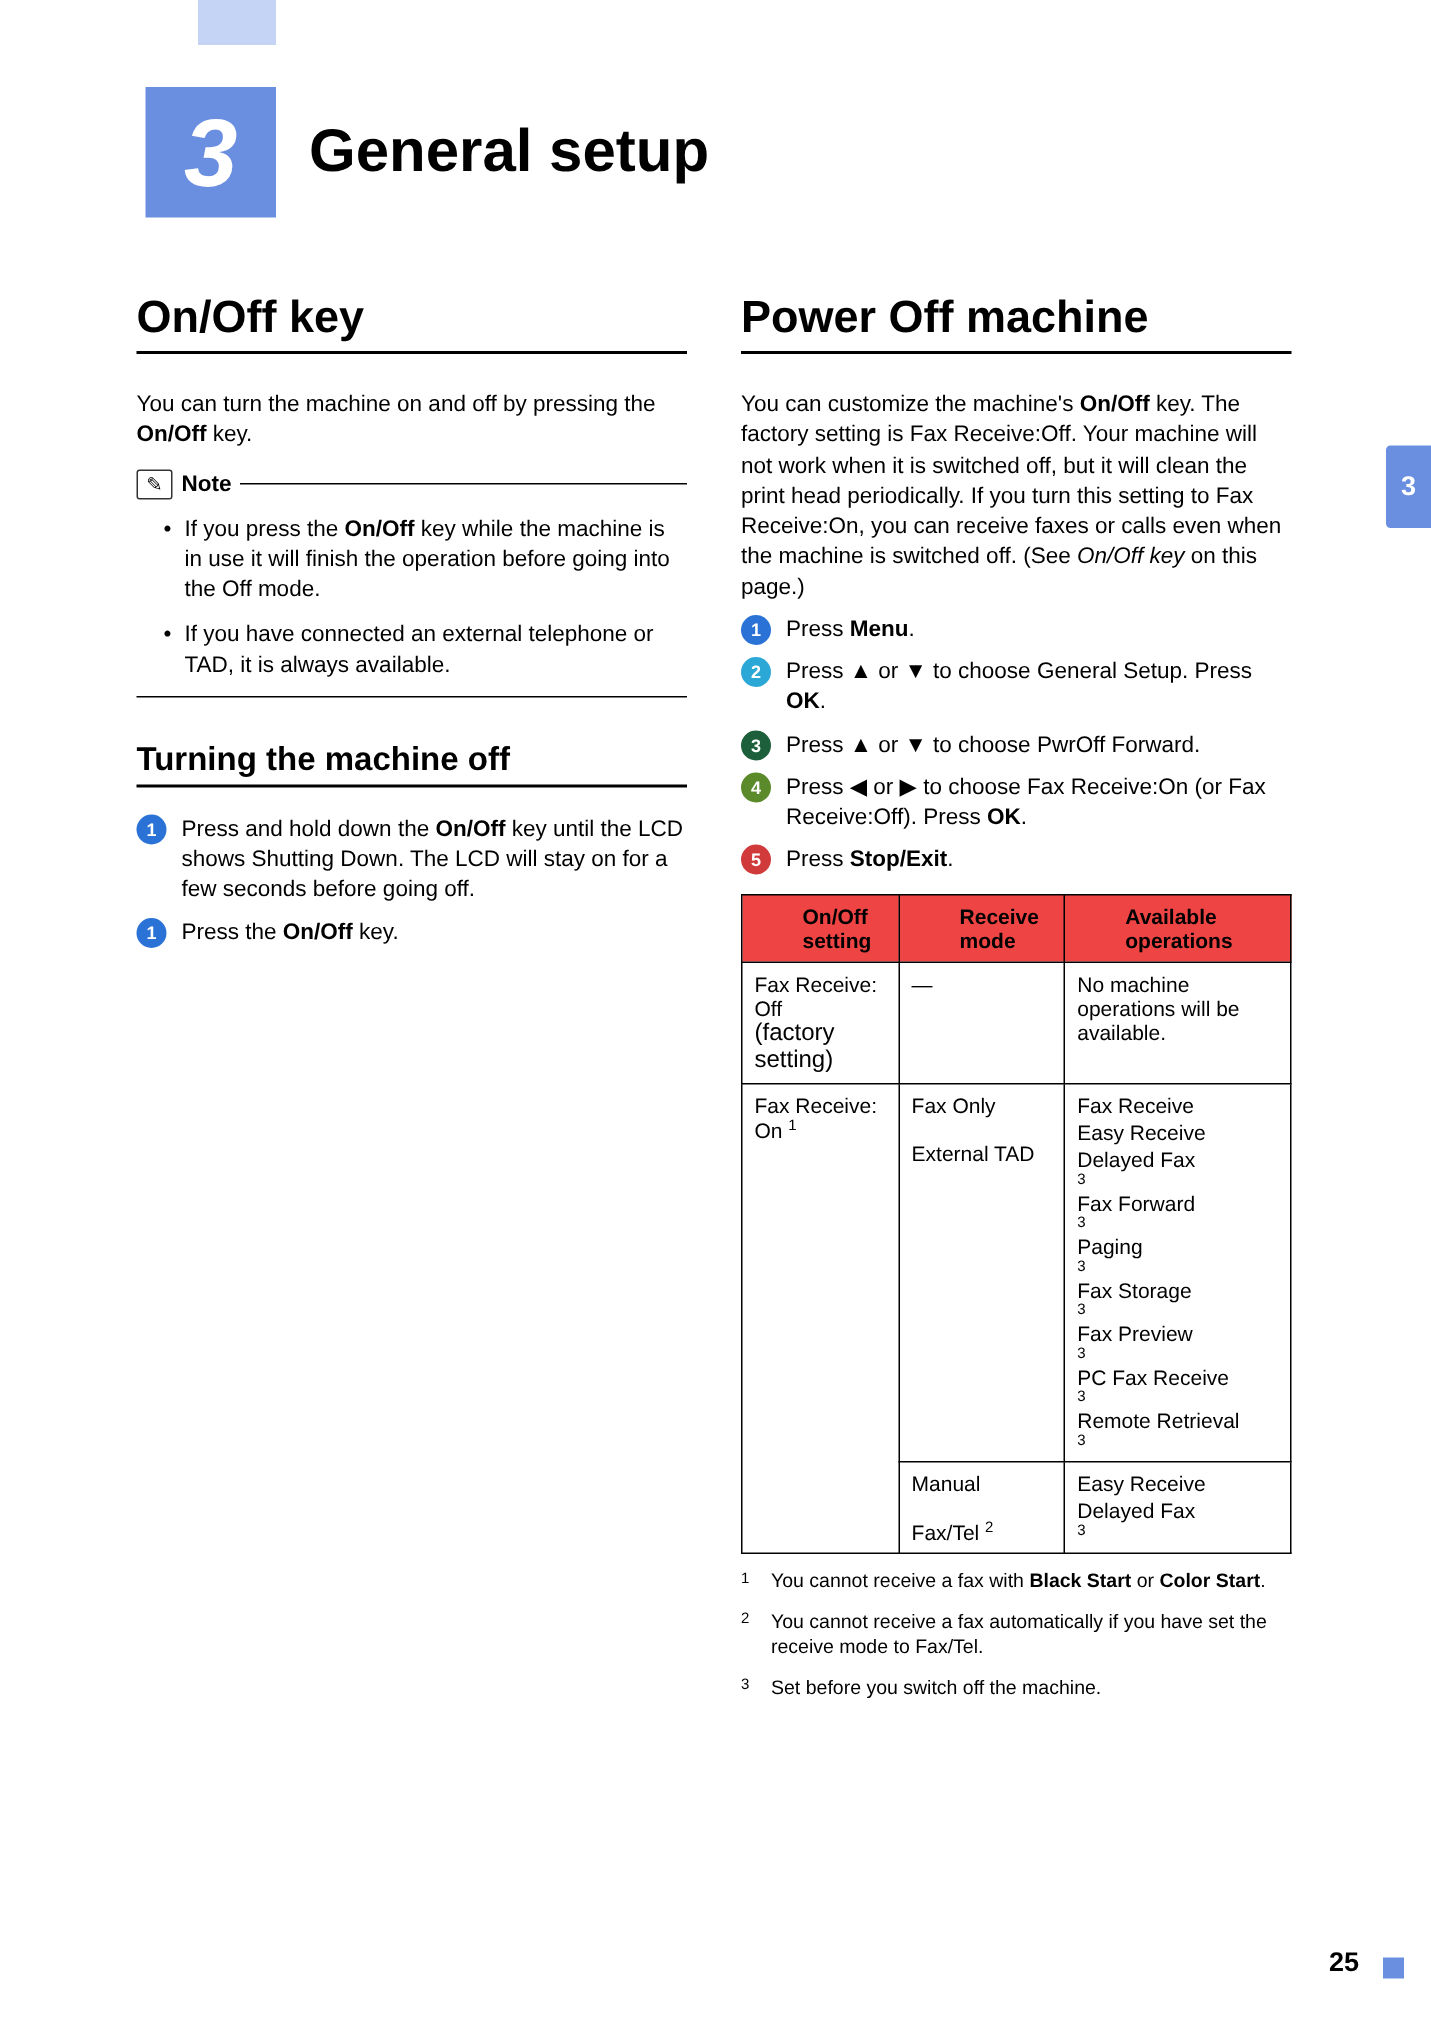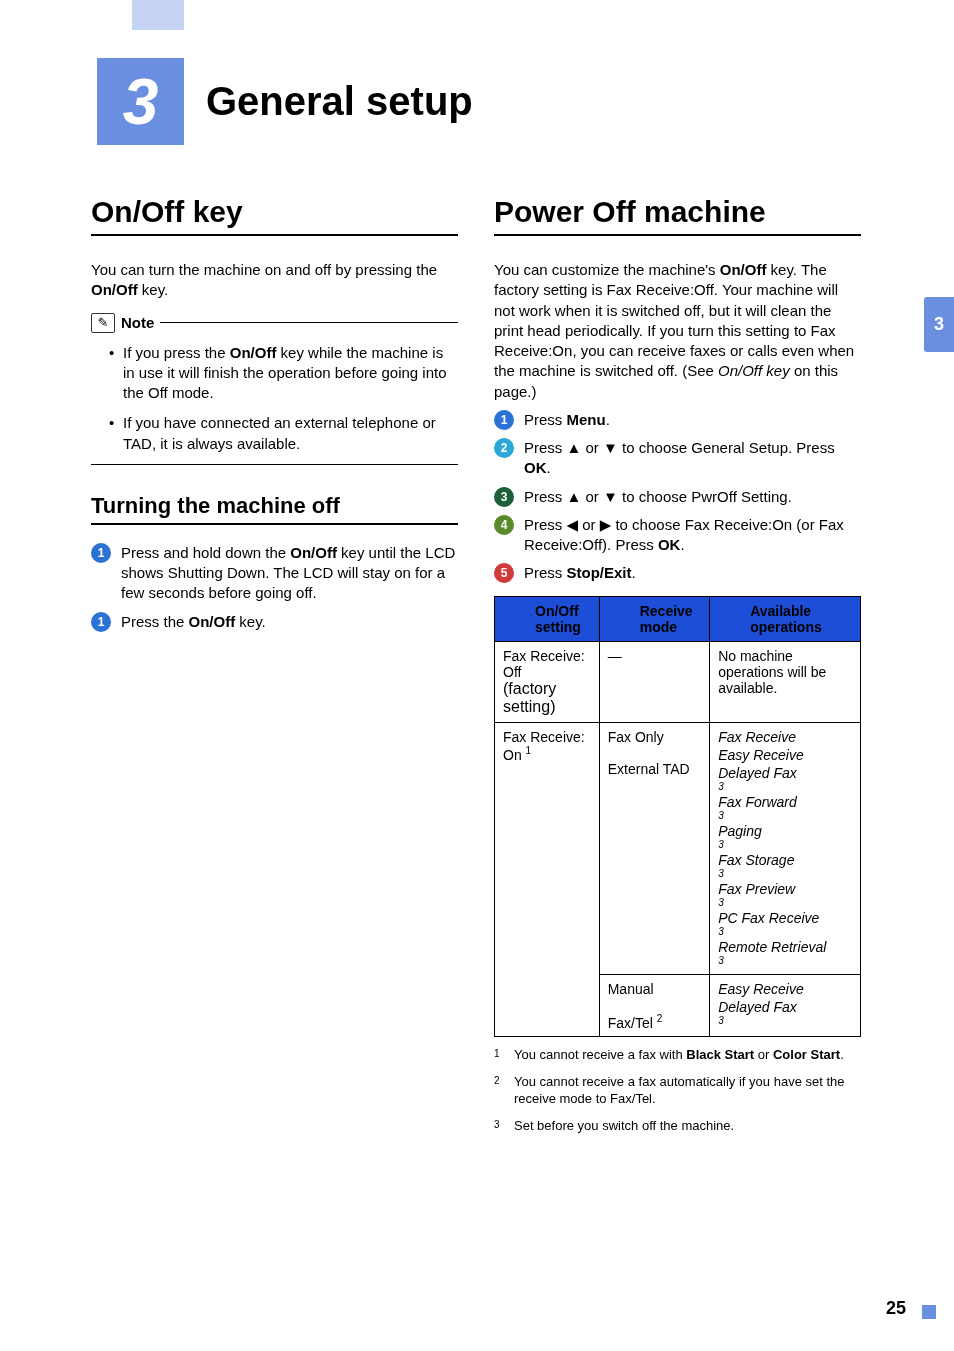--- a/index.html
+++ b/index.html
@@ -180,21 +180,21 @@
     margin-top: 12px;
     font-size: 14px;
   }
   table.settings th, table.settings td {
     border: 1px solid #000;
     padding: 6px 8px;
     text-align: left;
     vertical-align: top;
   }
   table.settings th {
-    background: #1d4ed8;
+    background: #ef4444;
     font-weight: bold;
     padding-left: 40px;
   }
   .sup { font-size: 10px; vertical-align: super; }
   .footnotes {
     margin-top: 10px;
     font-size: 13px;
   }
   .footnote {
     display: flex;
@@ -214,21 +214,21 @@
     font-weight: bold;
   }
   .page-number-bar {
     position: absolute;
     bottom: 32px;
     right: 18px;
     width: 14px;
     height: 14px;
     background: #6b8fe0;
   }
-  .op-list span { display: block; margin-bottom: 2px; font-style: italic; }
+  .op-list span { display: block; margin-bottom: 2px; }
 </style>
 </head>
 <body>
 
 <div class="page">
   <div class="top-blue-bar"></div>
 
   <div class="chapter-header">
     <div class="chapter-box">
       <span class="chapter-number">3</span>
@@ -289,21 +289,21 @@
           <div class="step">
             <div class="step-num sn1">1</div>
             <div class="step-body"><span>Press </span><span class="bold">Menu</span><span>.</span></div>
           </div>
           <div class="step">
             <div class="step-num sn2">2</div>
             <div class="step-body"><span>Press ▲ or ▼ to choose </span><span class="mono">General Setup</span><span>. Press </span><span class="bold">OK</span><span>.</span></div>
           </div>
           <div class="step">
             <div class="step-num sn3">3</div>
-            <div class="step-body"><span>Press ▲ or ▼ to choose </span><span class="mono">PwrOff Setting</span><span>.</span></div>
+            <div class="step-body"><span>Press ▲ or ▼ to choose </span><span class="mono">PwrOff Forward</span><span>.</span></div>
           </div>
           <div class="step">
             <div class="step-num sn4">4</div>
             <div class="step-body"><span>Press ◀ or ▶ to choose </span><span class="mono">Fax Receive:On</span><span> (or </span><span class="mono">Fax Receive:Off</span><span>). Press </span><span class="bold">OK</span><span>.</span></div>
           </div>
           <div class="step">
             <div class="step-num sn5">5</div>
             <div class="step-body"><span>Press </span><span class="bold">Stop/Exit</span><span>.</span></div>
           </div>
         </div>

